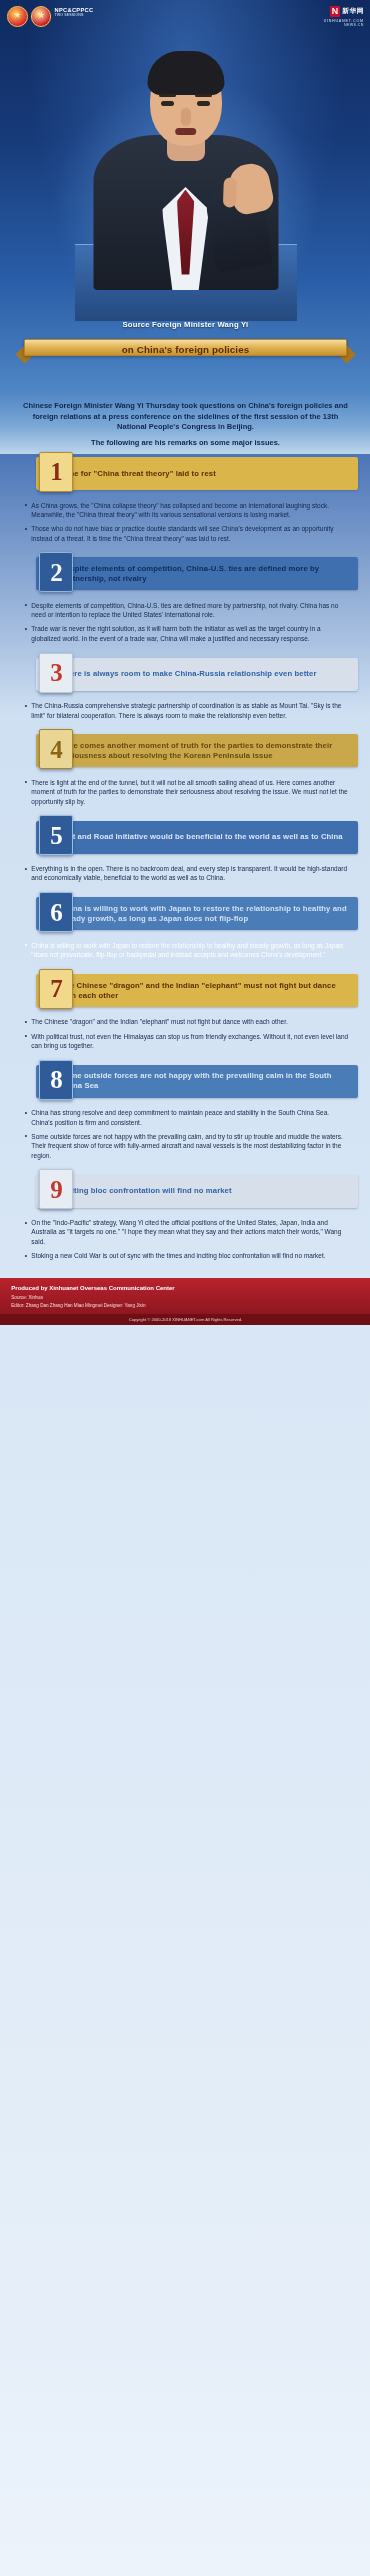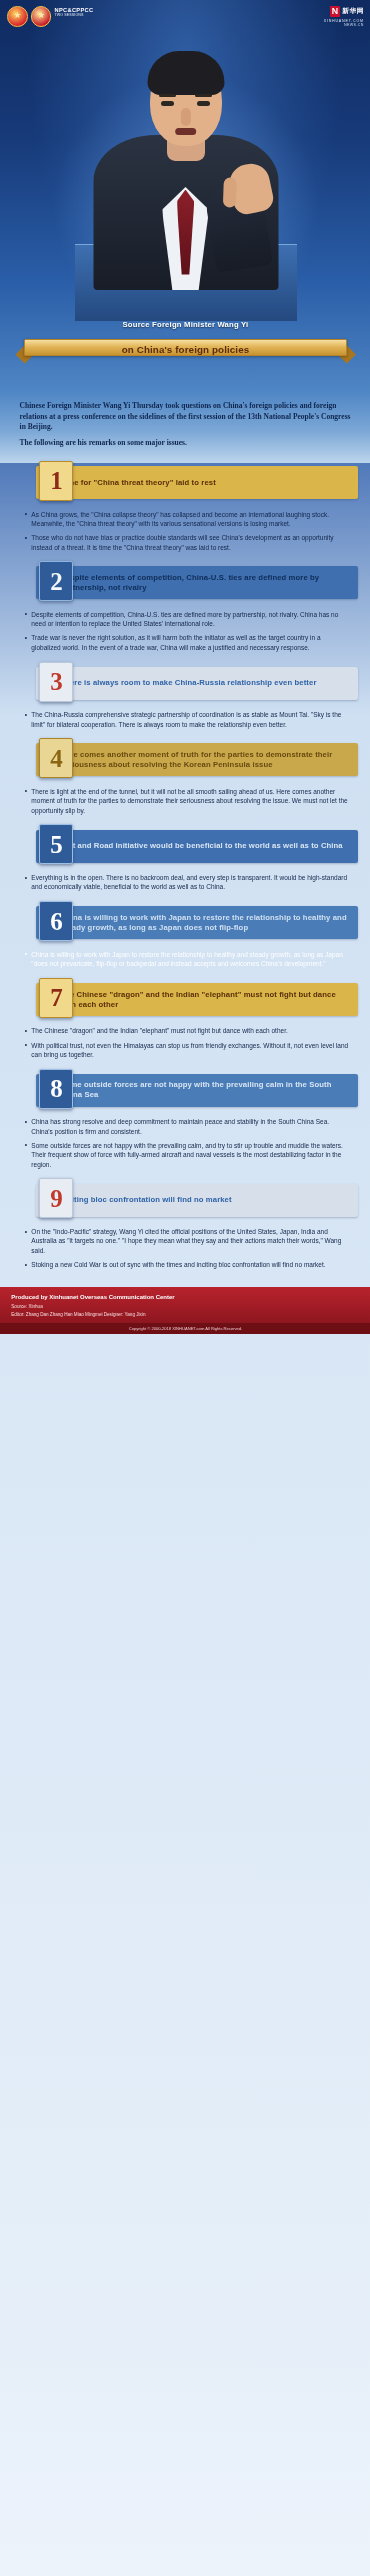--- a/index.html
+++ b/index.html
@@ -150,27 +150,27 @@
   .banner-tail-l, .banner-tail-r {
     position: absolute; bottom: 31px; width: 13.4px; height: 13.4px;
     background: #a9761f; transform: rotate(45deg);
   }
   .banner-tail-l { left: 17.5px; } .banner-tail-r { right: 17.5px; }
 
   
   .intro {
     position: relative;
     padding: 9.3px 19.6px 5.2px;
+    text-align: center;
     background: linear-gradient(180deg,#4f86c4 0%, #7ba7d6 55%, #bcd5ec 100%);
-    font-family: Liberation Serif, serif;
   }
   .intro p {
     margin: 0 0 5.2px; color: #10264f; font-size: 7.5px; font-weight: bold; line-height: 1.38;
   }
-  .intro p.second { margin-bottom: 10px; }
+  .intro p.second { margin-bottom: 1px; }
 
   
   .items { padding: 3.1px 0 0; }
   .item { position: relative; padding: 0 13.4px 8.2px; }
   .title-band {
     position: relative;
     margin-left: 23px;
     min-height: 33px;
     border-radius: 2.1px;
     display: flex; align-items: center;

